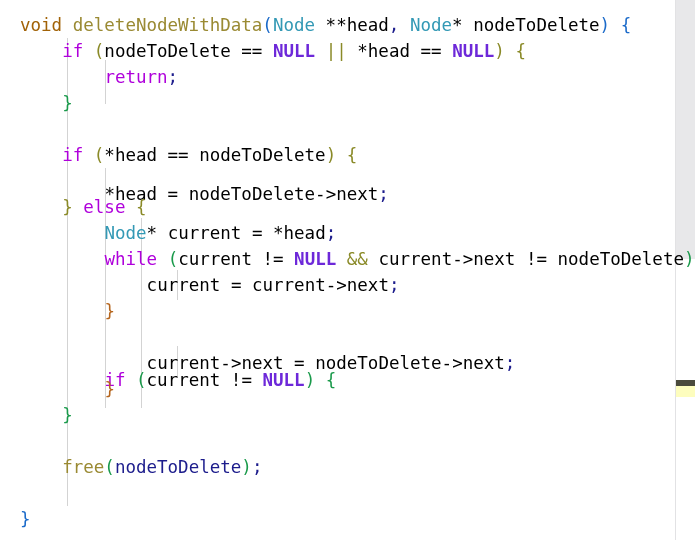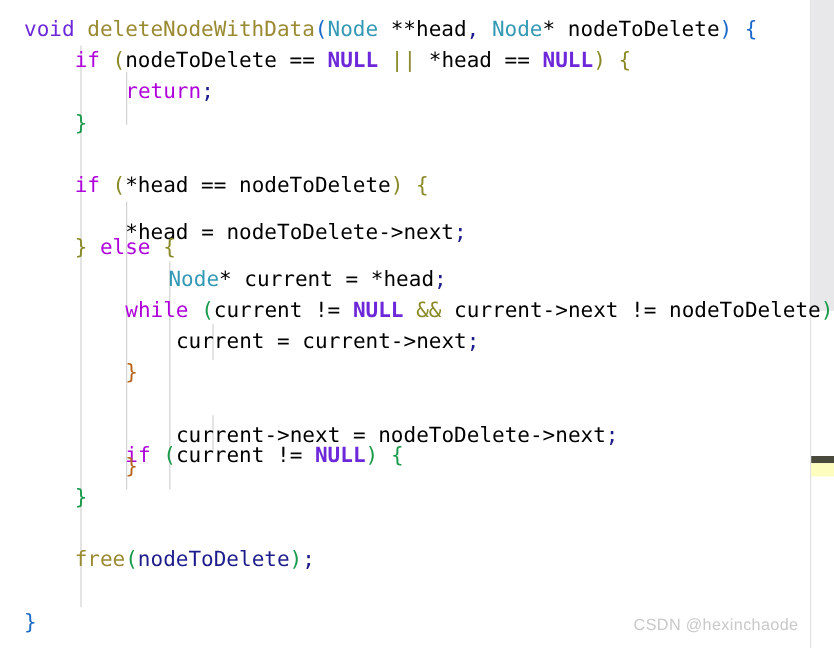--- a/index.html
+++ b/index.html
@@ -75,21 +75,21 @@
     left: 0;
     height: 26px;
     line-height: 26px;
     font-size: 17.5px;
     white-space: pre;
     font-family: "DejaVu Sans Mono", "Liberation Mono", monospace;
     letter-spacing: 0px;
   }
 
   
-  .t-kw       { color: #6d28d9; }            
+  .t-kw       { color: #a16207; }            
   .t-ctrl     { color: #af00db; text-align: center; }            
   .t-fn       { color: #9a8a33; }            
   .t-type     { color: #3399b5; }            
   .t-const    { color: #6d28d9; font-weight: bold; }            
   .t-var      { color: #1c1c8c; }            
   .t-op       { color: #000000; }            
   .t-logic    { color: #8a8a28; }            
   .t-p0       { color: #1b6ac9; }            
   .t-p1       { color: #8a8a28; }            
   .t-p2       { color: #1a9a4b; }            
@@ -128,29 +128,28 @@
 
   <div class="code" id="code-layer">
       <div class="line" style="top: 12px; left: 20px;"><span class="t-kw">void</span><span class="t-op"> </span><span class="t-fn">deleteNodeWithData</span><span class="t-p0">(</span><span class="t-type">Node</span><span class="t-op"> </span><span class="t-op">**</span><span class="t-op">head</span><span class="t-punc">,</span><span class="t-op"> </span><span class="t-type">Node</span><span class="t-op">*</span><span class="t-op"> nodeToDelete</span><span class="t-p0">)</span><span class="t-op"> </span><span class="t-p0">{</span></div>
       <div class="line" style="top: 38px; left: 62.2px;"><span class="t-ctrl">if</span><span class="t-op"> </span><span class="t-p1">(</span><span class="t-op">nodeToDelete </span><span class="t-op">==</span><span class="t-op"> </span><span class="t-const">NULL</span><span class="t-op"> </span><span class="t-logic">||</span><span class="t-op"> </span><span class="t-op">*head </span><span class="t-op">==</span><span class="t-op"> </span><span class="t-const">NULL</span><span class="t-p1">)</span><span class="t-op"> </span><span class="t-p1">{</span></div>
       <div class="line" style="top: 64px; left: 104.4px;"><span class="t-ctrl">return</span><span class="t-punc">;</span></div>
       <div class="line" style="top: 90px; left: 62.2px;"><span class="t-p2">}</span></div>
       <div class="line" style="top: 116px; left: 20px;">&nbsp;</div>
       <div class="line" style="top: 142px; left: 62.2px;"><span class="t-ctrl">if</span><span class="t-op"> </span><span class="t-p1">(</span><span class="t-op">*head </span><span class="t-op">==</span><span class="t-op"> nodeToDelete</span><span class="t-p1">)</span><span class="t-op"> </span><span class="t-p1">{</span></div>
       <div class="line" style="top: 181px; left: 104.4px; text-align: center;"><span class="t-op">*head </span><span class="t-op">=</span><span class="t-op"> nodeToDelete-&gt;next</span><span class="t-punc">;</span></div>
       <div class="line" style="top: 194px; left: 62.2px;"><span class="t-p1">}</span><span class="t-op"> </span><span class="t-ctrl">else</span><span class="t-op"> </span><span class="t-p1">{</span></div>
-      <div class="line" style="top: 220px; left: 104.4px; margin-left: 36px;"><span class="t-type">Node</span><span class="t-op">*</span><span class="t-op"> current </span><span class="t-op">=</span><span class="t-op"> *head</span><span class="t-punc">;</span></div>
+      <div class="line" style="top: 220px; left: 104.4px;"><span class="t-type">Node</span><span class="t-op">*</span><span class="t-op"> current </span><span class="t-op">=</span><span class="t-op"> *head</span><span class="t-punc">;</span></div>
       <div class="line" style="top: 246px; left: 104.4px;"><span class="t-ctrl">while</span><span class="t-op"> </span><span class="t-p2">(</span><span class="t-op">current </span><span class="t-op">!=</span><span class="t-op"> </span><span class="t-const">NULL</span><span class="t-op"> </span><span class="t-logic">&amp;&amp;</span><span class="t-op"> current-&gt;next </span><span class="t-op">!=</span><span class="t-op"> nodeToDelete</span><span class="t-p2">)</span></div>
       <div class="line" style="top: 272px; left: 146.6px;"><span class="t-op">current </span><span class="t-op">=</span><span class="t-op"> current-&gt;next</span><span class="t-punc">;</span></div>
       <div class="line" style="top: 298px; left: 104.4px;"><span class="t-p3">}</span></div>
       <div class="line" style="top: 324px; left: 104.4px; margin-top: 43px;"><span class="t-ctrl">if</span><span class="t-op"> </span><span class="t-p2">(</span><span class="t-op">current </span><span class="t-op">!=</span><span class="t-op"> </span><span class="t-const">NULL</span><span class="t-p2">)</span><span class="t-op"> </span><span class="t-p2">{</span></div>
       <div class="line" style="top: 350px; left: 146.6px;"><span class="t-op">current-&gt;next </span><span class="t-op">=</span><span class="t-op"> nodeToDelete-&gt;next</span><span class="t-punc">;</span></div>
       <div class="line" style="top: 376px; left: 104.4px;"><span class="t-p3">}</span></div>
       <div class="line" style="top: 402px; left: 62.2px;"><span class="t-p2">}</span></div>
       <div class="line" style="top: 428px; left: 20px;">&nbsp;</div>
       <div class="line" style="top: 454px; left: 62.2px;"><span class="t-fn">free</span><span class="t-p2">(</span><span class="t-var">nodeToDelete</span><span class="t-p2">)</span><span class="t-punc">;</span></div>
       <div class="line" style="top: 480px; left: 20px;">&nbsp;</div>
       <div class="line" style="top: 506px; left: 20px;"><span class="t-p0">}</span></div>
     </div>
 
-  <div class="watermark">CSDN @hexinchaode</div>
 
 </div>
 
 </body></html>

